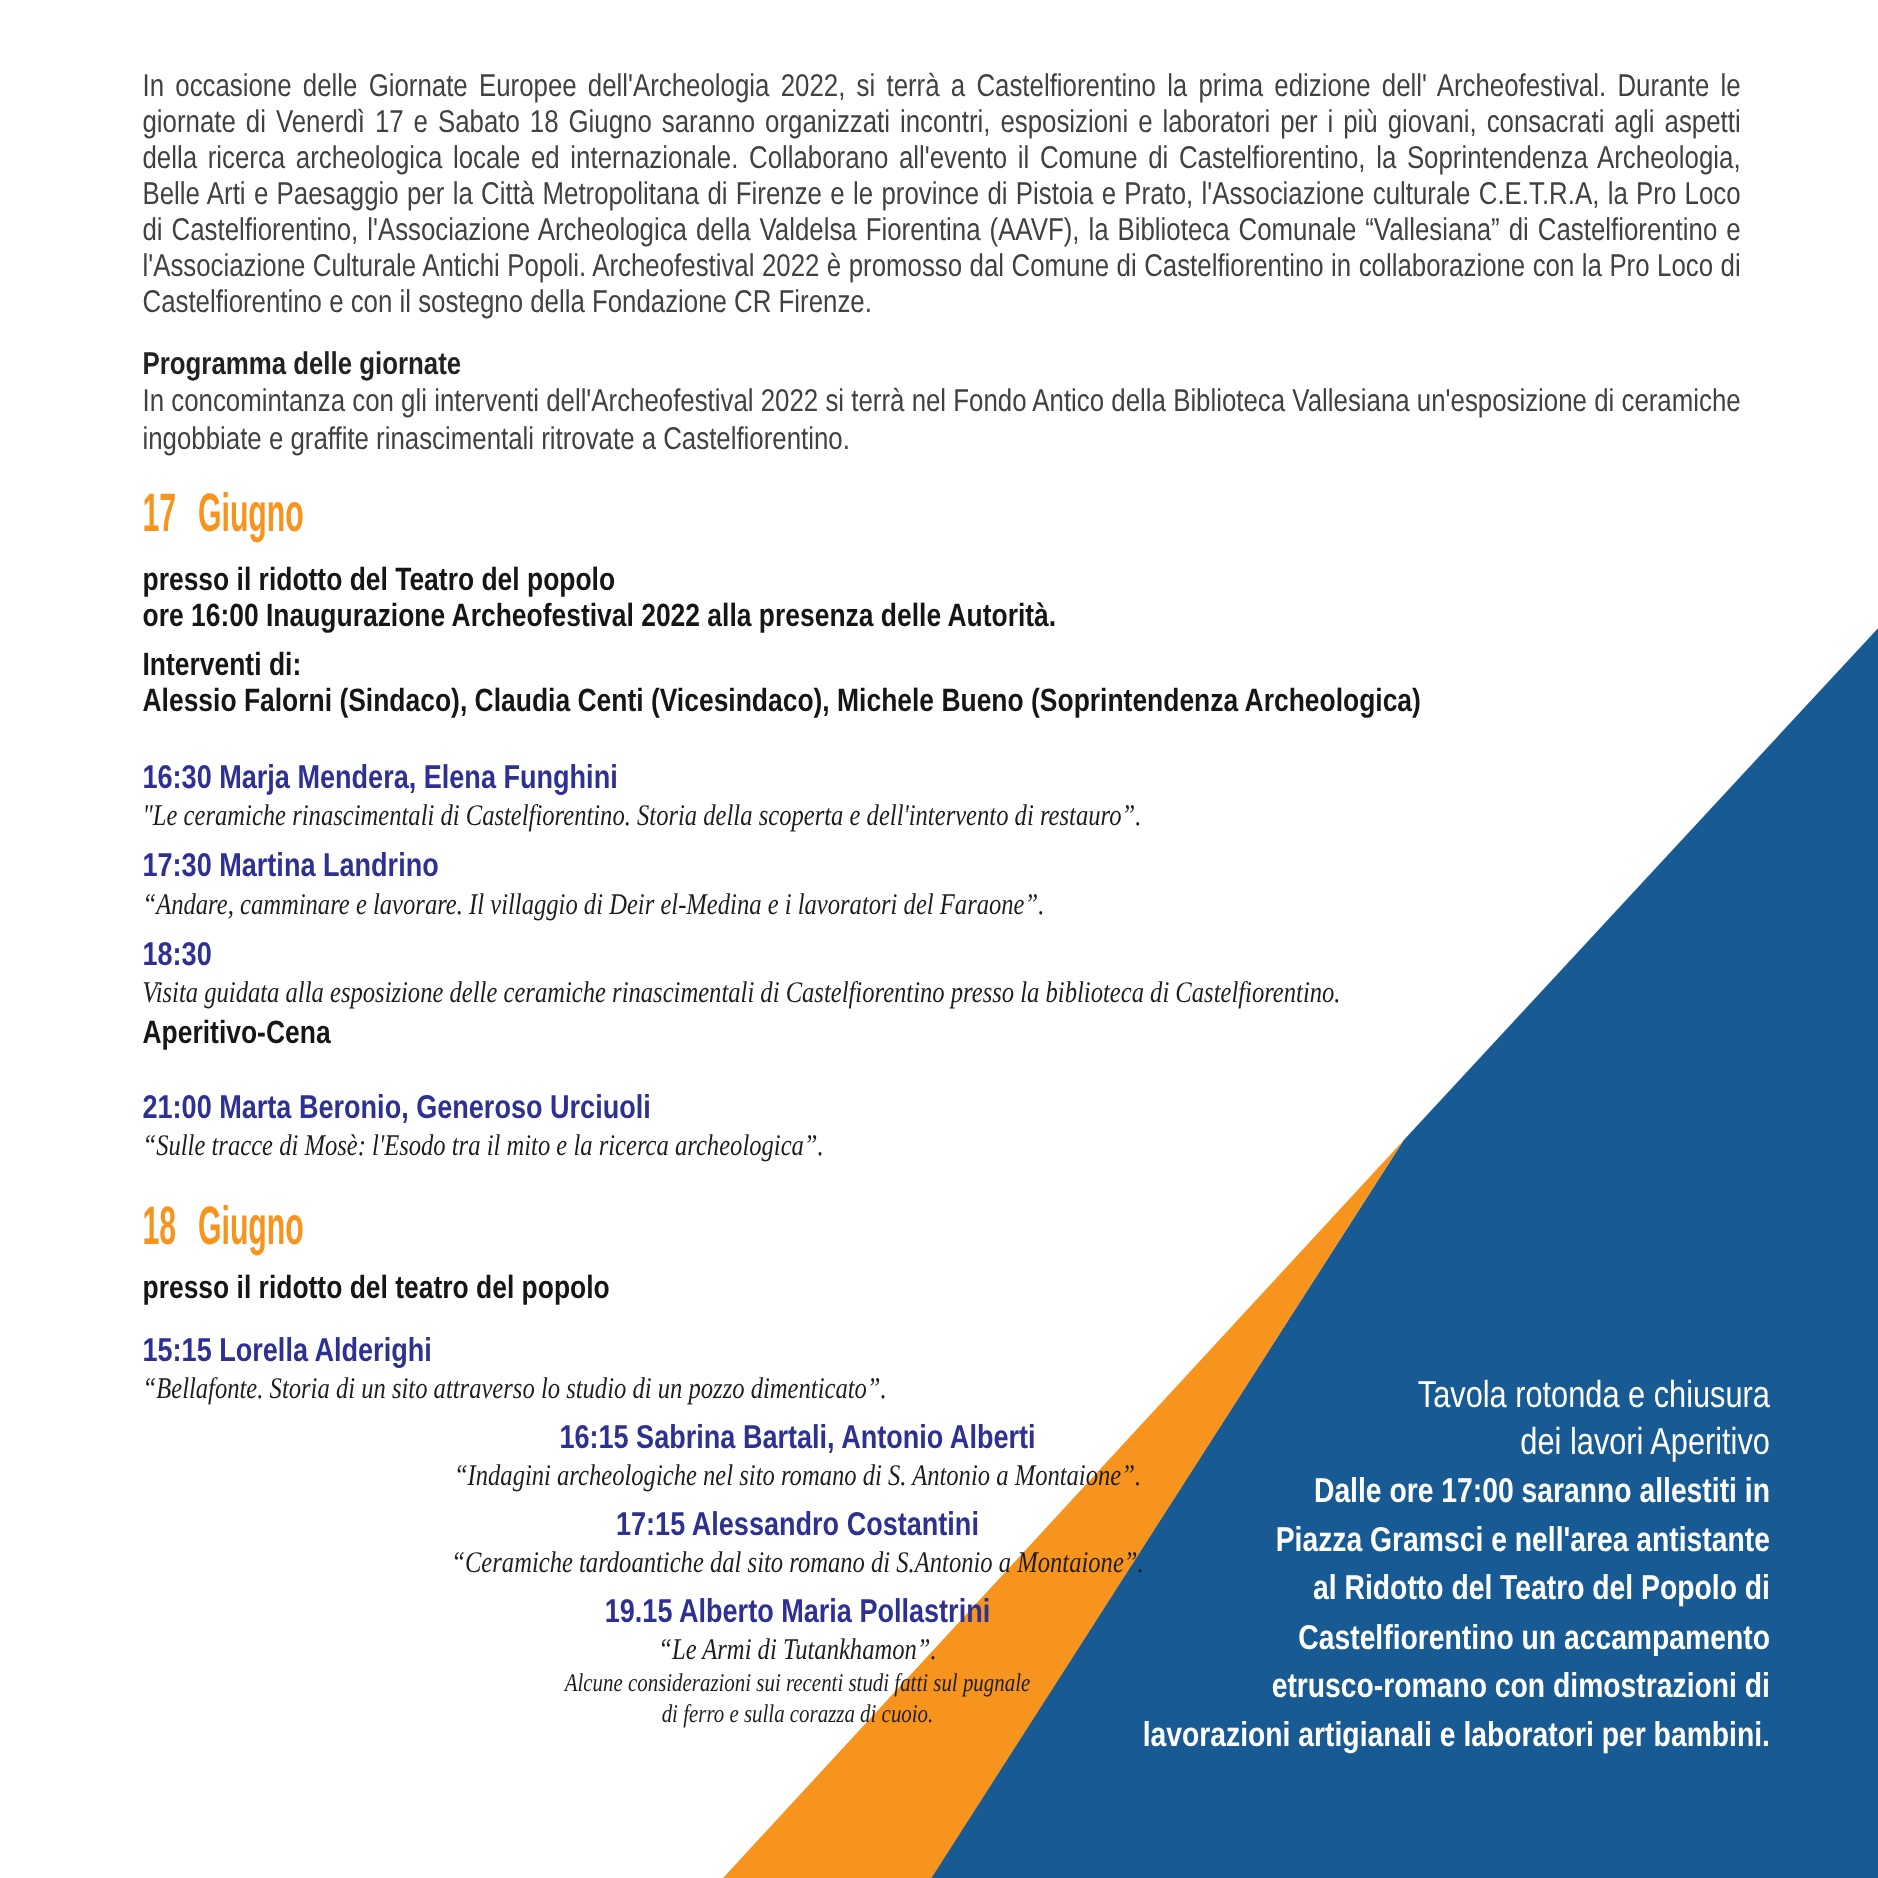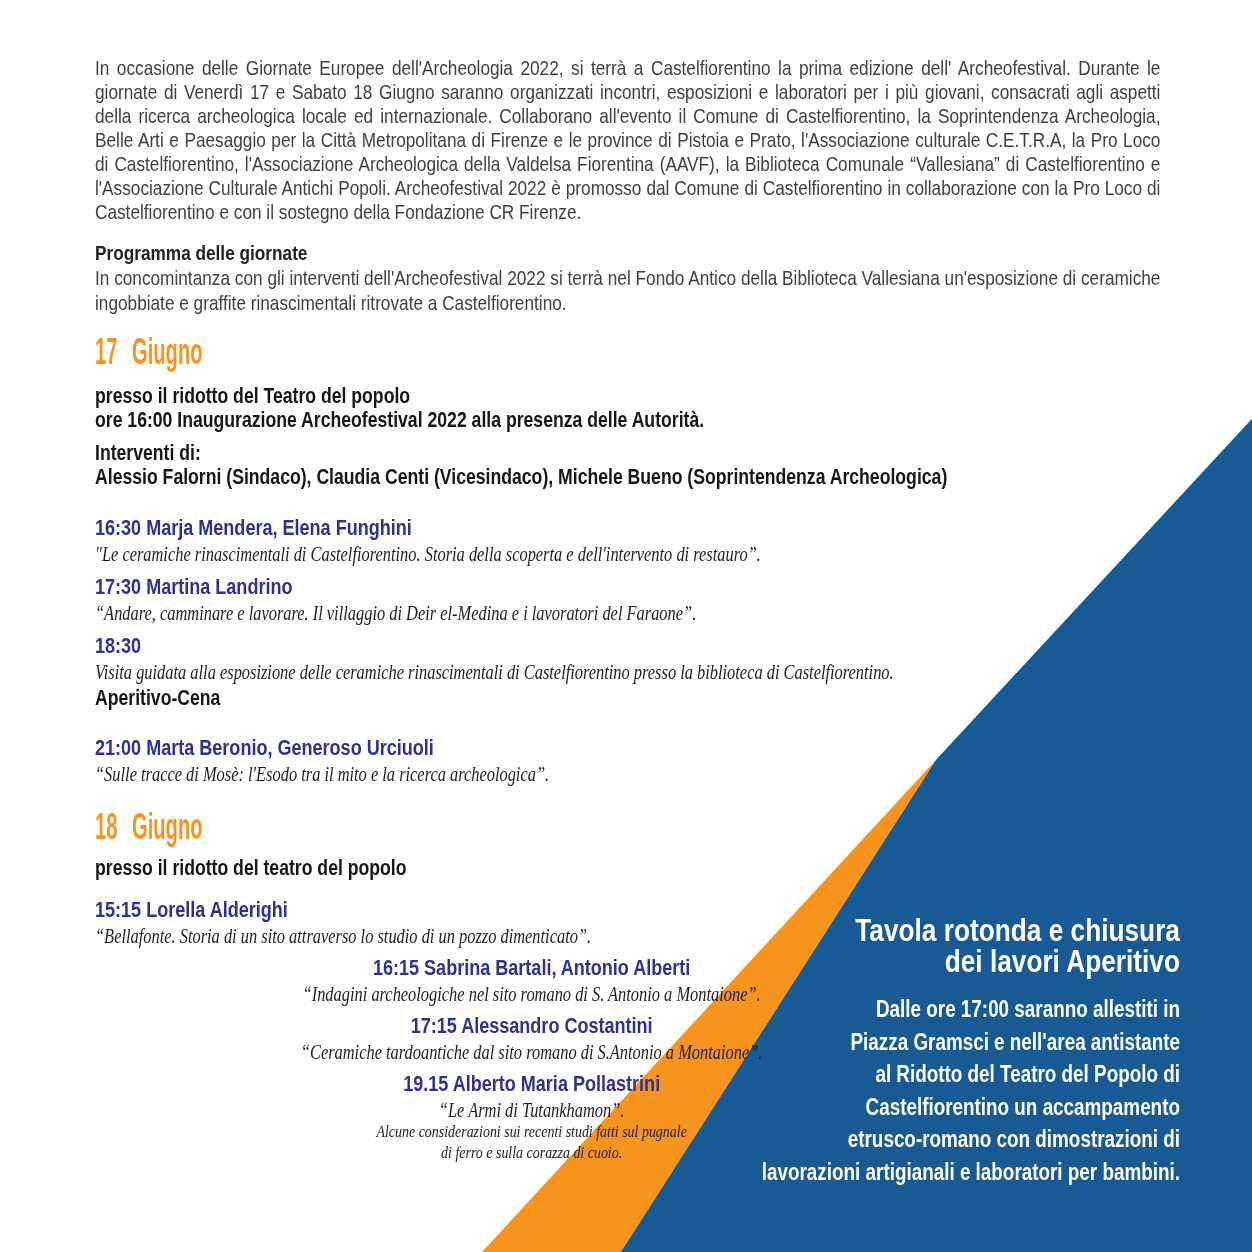--- a/index.html
+++ b/index.html
@@ -6,21 +6,21 @@
   .canvas{position:relative;width:1252px;height:1252px;background:#ffffff;overflow:hidden;
           font-family:"Liberation Sans",sans-serif;}
   
   .blue-wedge{position:absolute;inset:0;z-index:1;background:#185a93;
     -webkit-clip-path:polygon(100% 33.45%,74.75% 60.7%,49.55% 100%,100% 100%);
     clip-path:polygon(100% 33.45%,74.75% 60.7%,49.55% 100%,100% 100%);}
   .orange-stripe{position:absolute;inset:0;z-index:1;background:#f7941e;
     -webkit-clip-path:polygon(74.75% 60.7%,38.5% 100%,49.6% 100%);
     clip-path:polygon(74.75% 60.7%,38.5% 100%,49.6% 100%);}
   
-  .col{position:absolute;left:95px;top:56px;width:1065px;z-index:2;}
+  .col{position:absolute;left:95px;top:46px;width:1065px;z-index:2;}
   .cndp{transform:scaleX(0.82);transform-origin:0 0;width:122%;text-align:justify;}
   .cnd{transform:scaleX(0.82);transform-origin:0 0;white-space:nowrap;}
   .cndt{display:inline-block;transform:scaleX(0.56);transform-origin:0 0;
         white-space:nowrap;word-spacing:16px;letter-spacing:0px;}
   .cndr{transform:scaleX(0.82);transform-origin:100% 0;white-space:nowrap;}
   .intro{margin:0;font-size:21px;line-height:24px;color:#414141;}
   .ph{margin:17px 0 0;font-size:21px;line-height:24px;font-weight:bold;color:#222222;}
   .pt{margin:0;font-size:21px;line-height:25px;color:#414141;}
   .day-title{margin-top:10px;height:54px;font-size:36px;line-height:54px;
              font-weight:bold;color:#f7941e;}
@@ -36,22 +36,22 @@
   .ev.d2{margin-top:8px;text-align:center;}
   .ev.evening{margin-top:26px;}
   .ev-h{font-size:22px;line-height:24px;font-weight:bold;color:#2e3192;}
   .ev-d{margin-top:2px;font-size:20px;line-height:24px;font-style:italic;
         font-family:"Liberation Serif",serif;color:#1d1d1d;}
   .ev-note{font-size:17px;line-height:20.5px;font-style:italic;
         font-family:"Liberation Serif",serif;color:#1d1d1d;}
   .aperitivo{margin-top:2px;font-size:21.5px;line-height:24px;font-weight:bold;color:#161616;}
   
   .sidebar{position:absolute;top:915px;right:72px;z-index:2;text-align:right;color:#ffffff;}
-  .sb-head{font-size:32px;font-weight:bold;line-height:31px;}
-  .sb-body{margin-top:16px;font-size:23px;font-weight:bold;line-height:32.5px;}
+  .sb-head{font-size:25px;font-weight:normal;line-height:31px;}
+  .sb-body{font-size:23px;font-weight:bold;line-height:32.5px;}
 </style>
 </head>
 <body>
 
 <div class="canvas">
 
   <div class="blue-wedge"></div>
   <div class="orange-stripe"></div>
 
   <div class="col">

